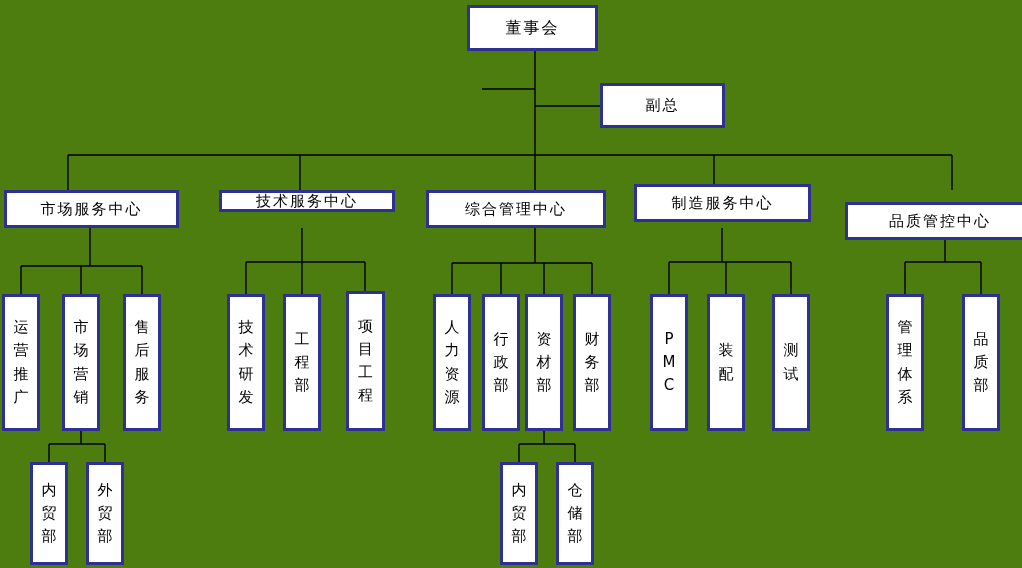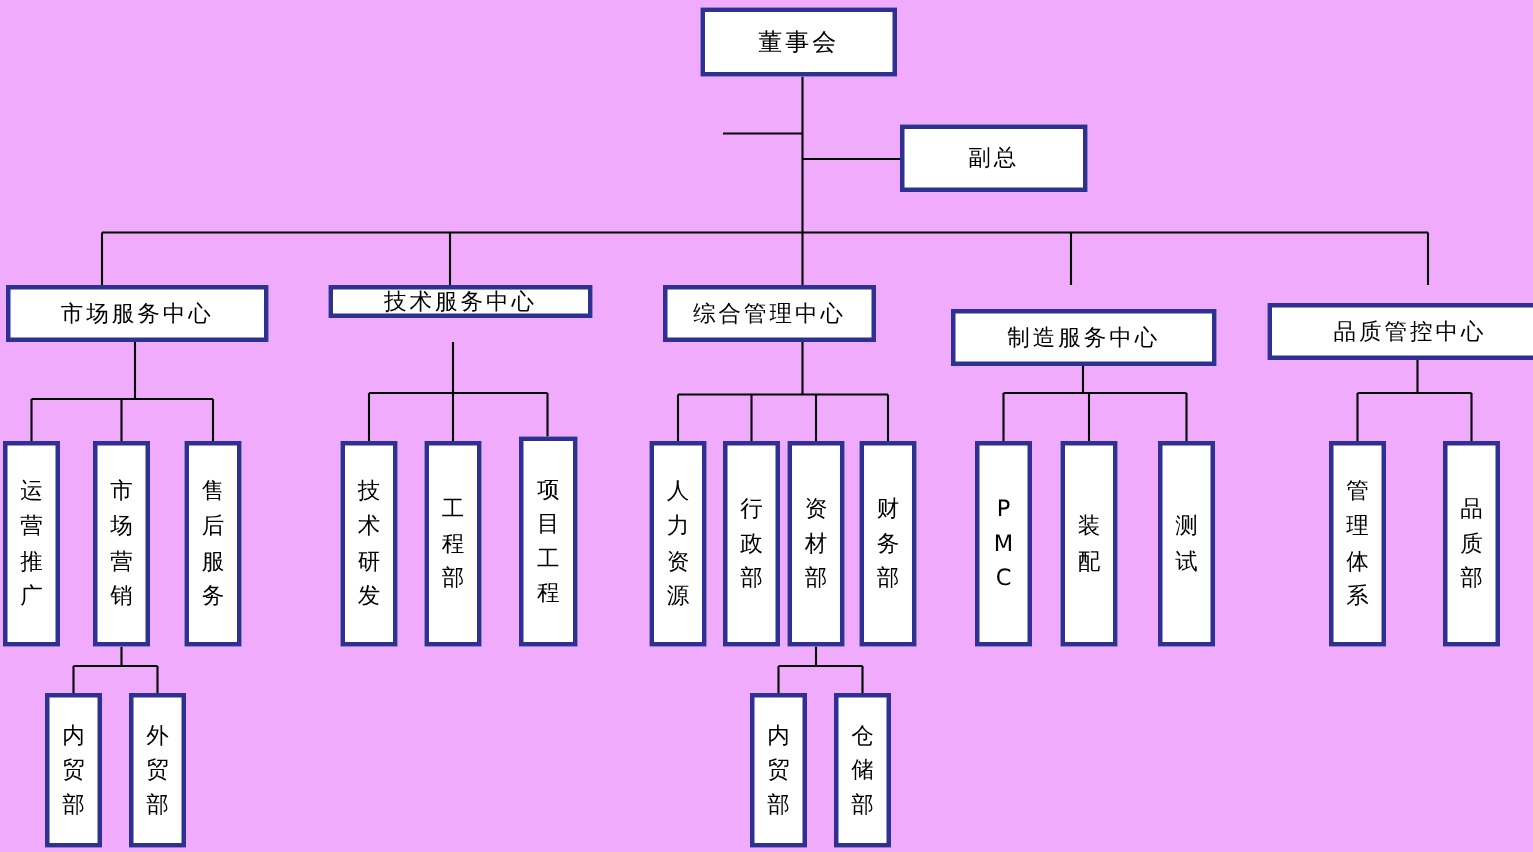--- a/index.html
+++ b/index.html
@@ -1,20 +1,20 @@
 <!DOCTYPE html>
 <html style="--box-border: #2e3192; --box-bg: #ffffff; --text: #000000;"><head>
 <meta charset="utf-8">
 <style>
   html, body { margin: 0; padding: 0; background: #ffffff; }
   .canvas {
     position: relative;
     width: 1022px;
     height: 568px;
-    background: #f0abfc;
+    background: #4d7c0f;
     font-family: "DejaVu Sans", sans-serif;
     overflow: hidden;
   }
   svg.connectors {
     position: absolute;
     left: 0; top: 0;
     width: 1022px; height: 568px;
   }
   .node {
     position: absolute;
@@ -45,22 +45,22 @@
              M544 431 V444 M519 444 H575 M519 444 V462 M575 444 V462
              M722 228 V262 M669 262 H791 M669 262 V294 M726 262 V294 M791 262 V294
              M945 228 V262 M905 262 H981 M905 262 V294 M981 262 V294" stroke="#000000" stroke-width="1.4" fill="none"></path>
   </svg>
 
   <div class="node h" style="left:467px;top:5px;width:131px;height:46px;font-size:16px">董事会</div>
   <div class="node h" style="left:4px;top:190px;width:175px;height:38px">市场服务中心</div>
 
   <div class="node h" style="left:600px;top:83px;width:125px;height:45px">副总</div>
   <div class="node h" style="left:219px;top:190px;width:176px;height:22px">技术服务中心</div>
-  <div class="node h" style="left:442px;top:190px;width:142px;height:38px">综合管理中心</div>
-  <div class="node h" style="left:634px;top:206px;width:177px;height:38px">制造服务中心</div>
+  <div class="node h" style="left:426px;top:190px;width:180px;height:38px">综合管理中心</div>
+  <div class="node h" style="left:634px;top:184px;width:177px;height:38px">制造服务中心</div>
   <div class="node h" style="left:845px;top:202px;width:190px;height:38px">品质管控中心</div>
 
   <div class="node v" style="left:2px;top:294px;width:38px;height:137px">运
 营
 推
 广</div>
   <div class="node v" style="left:62px;top:294px;width:38px;height:137px">市
 场
 营
 销</div>

